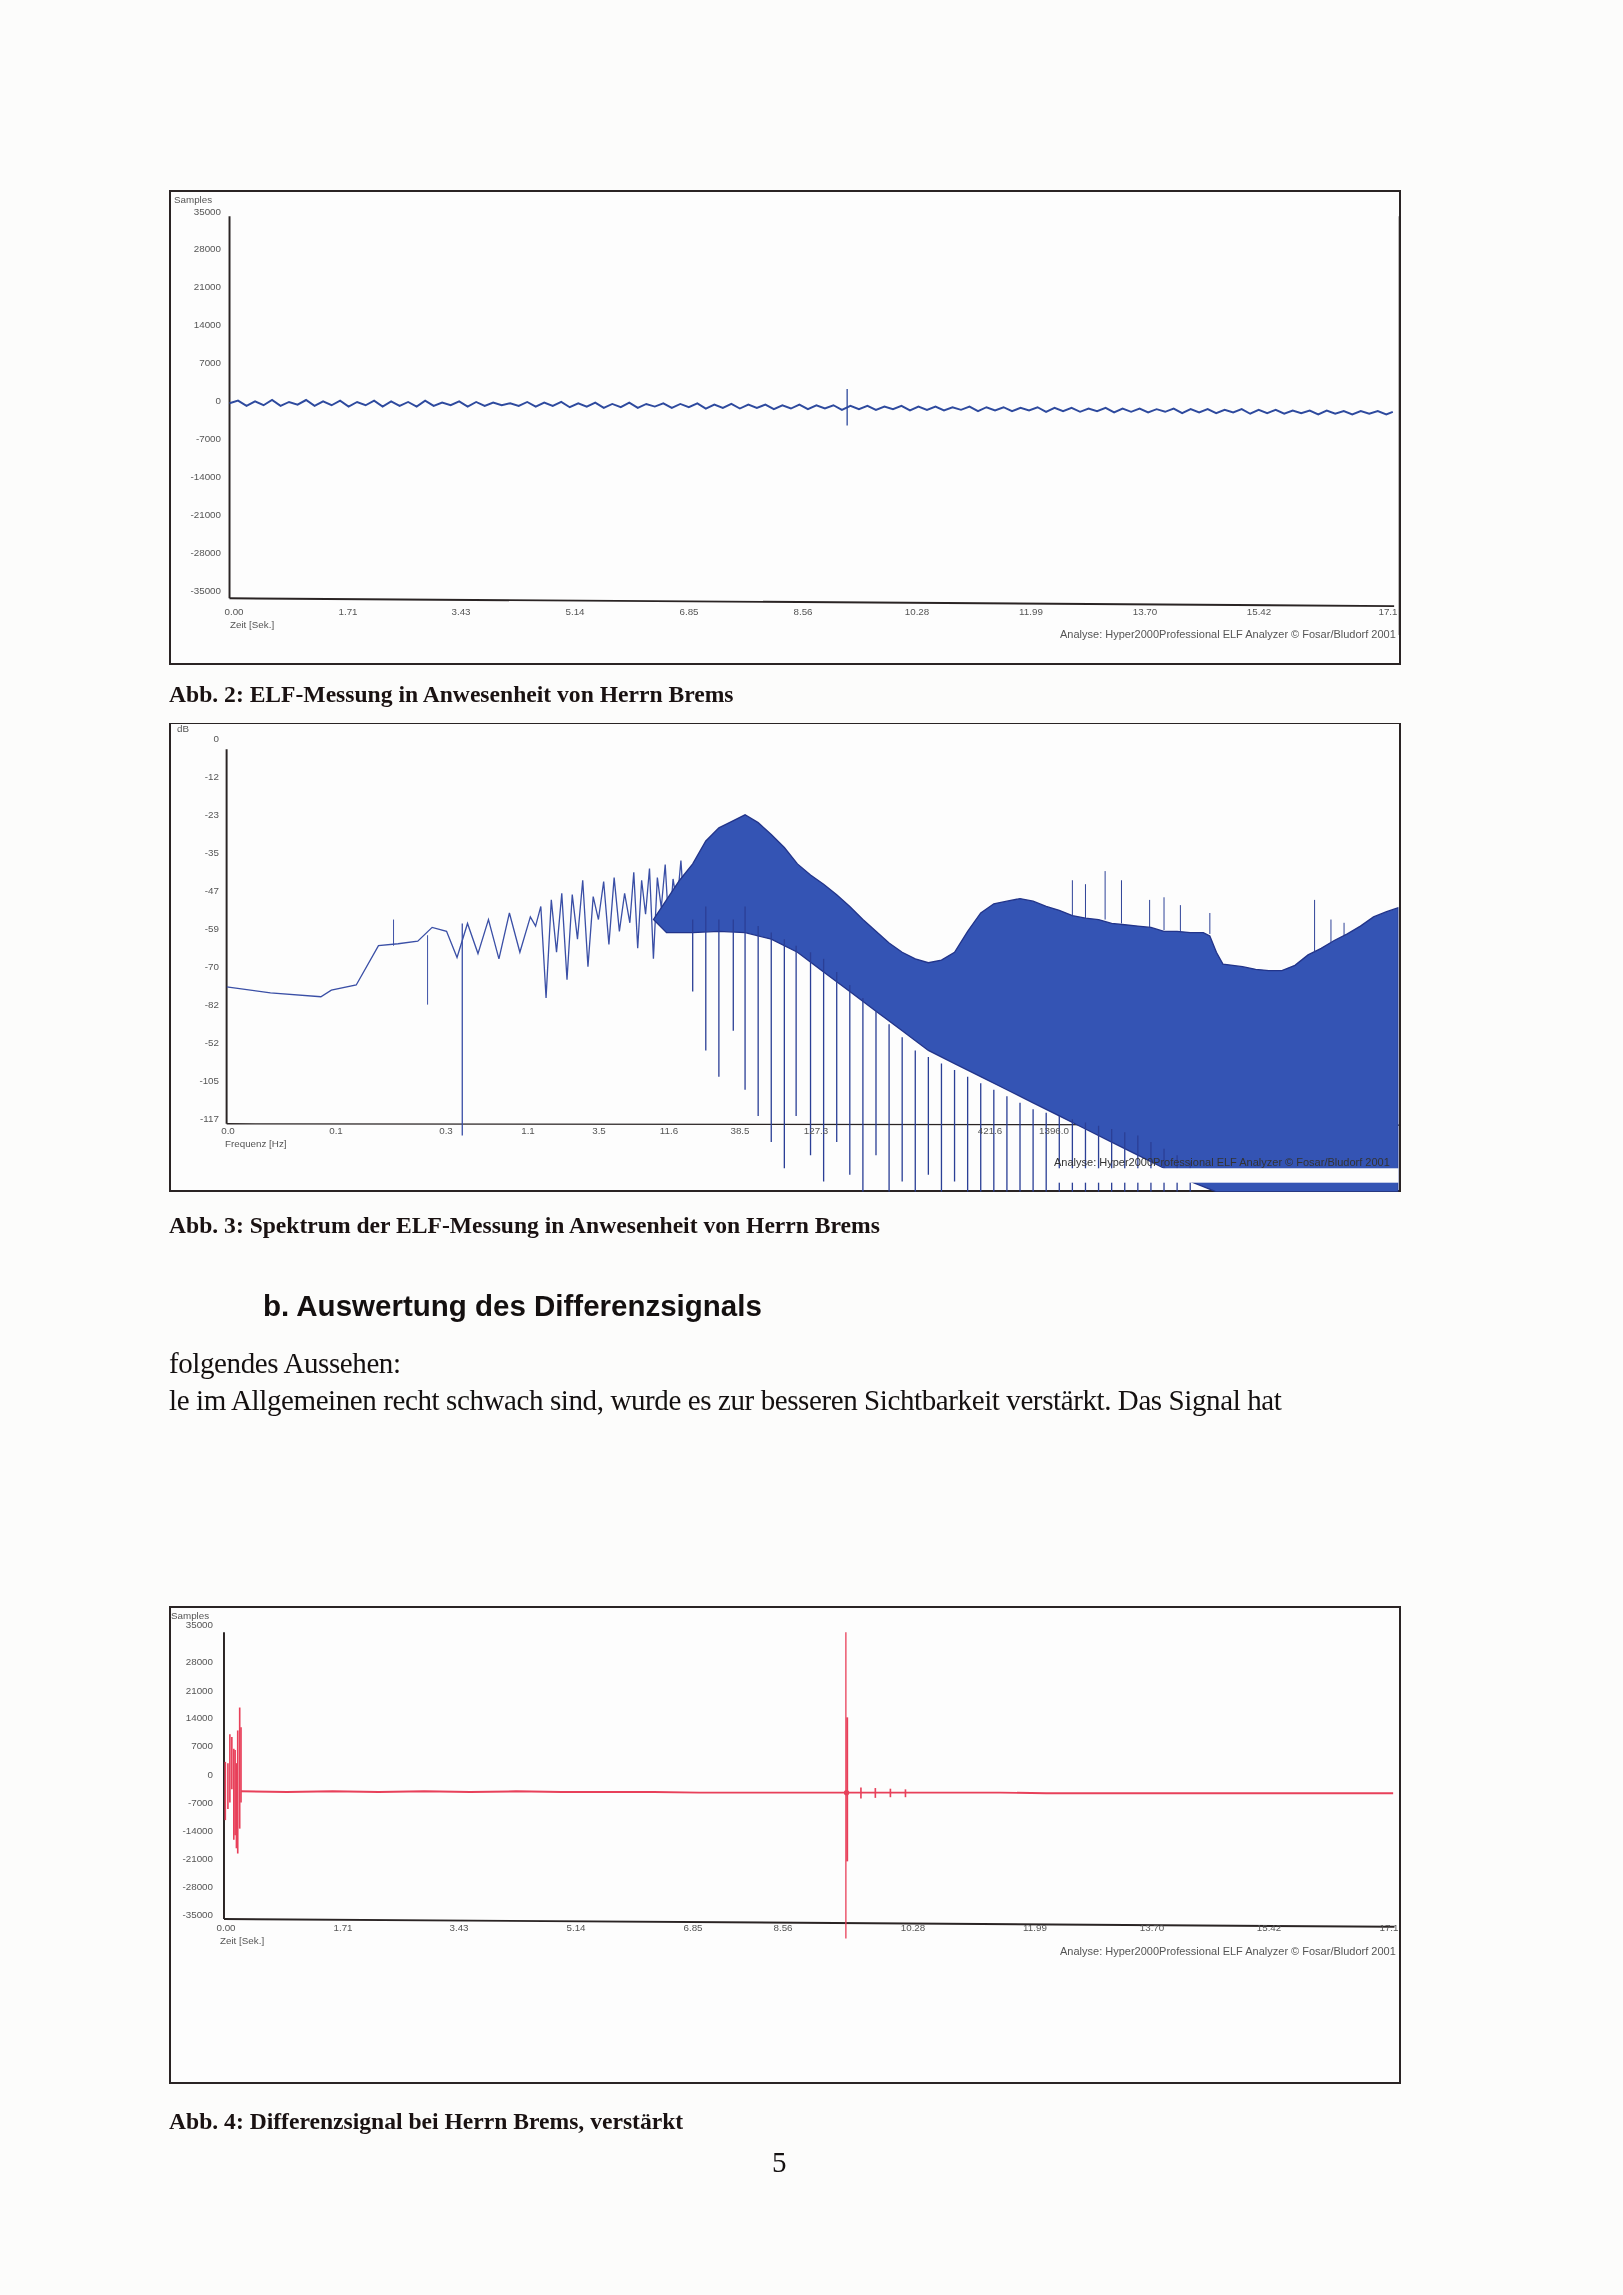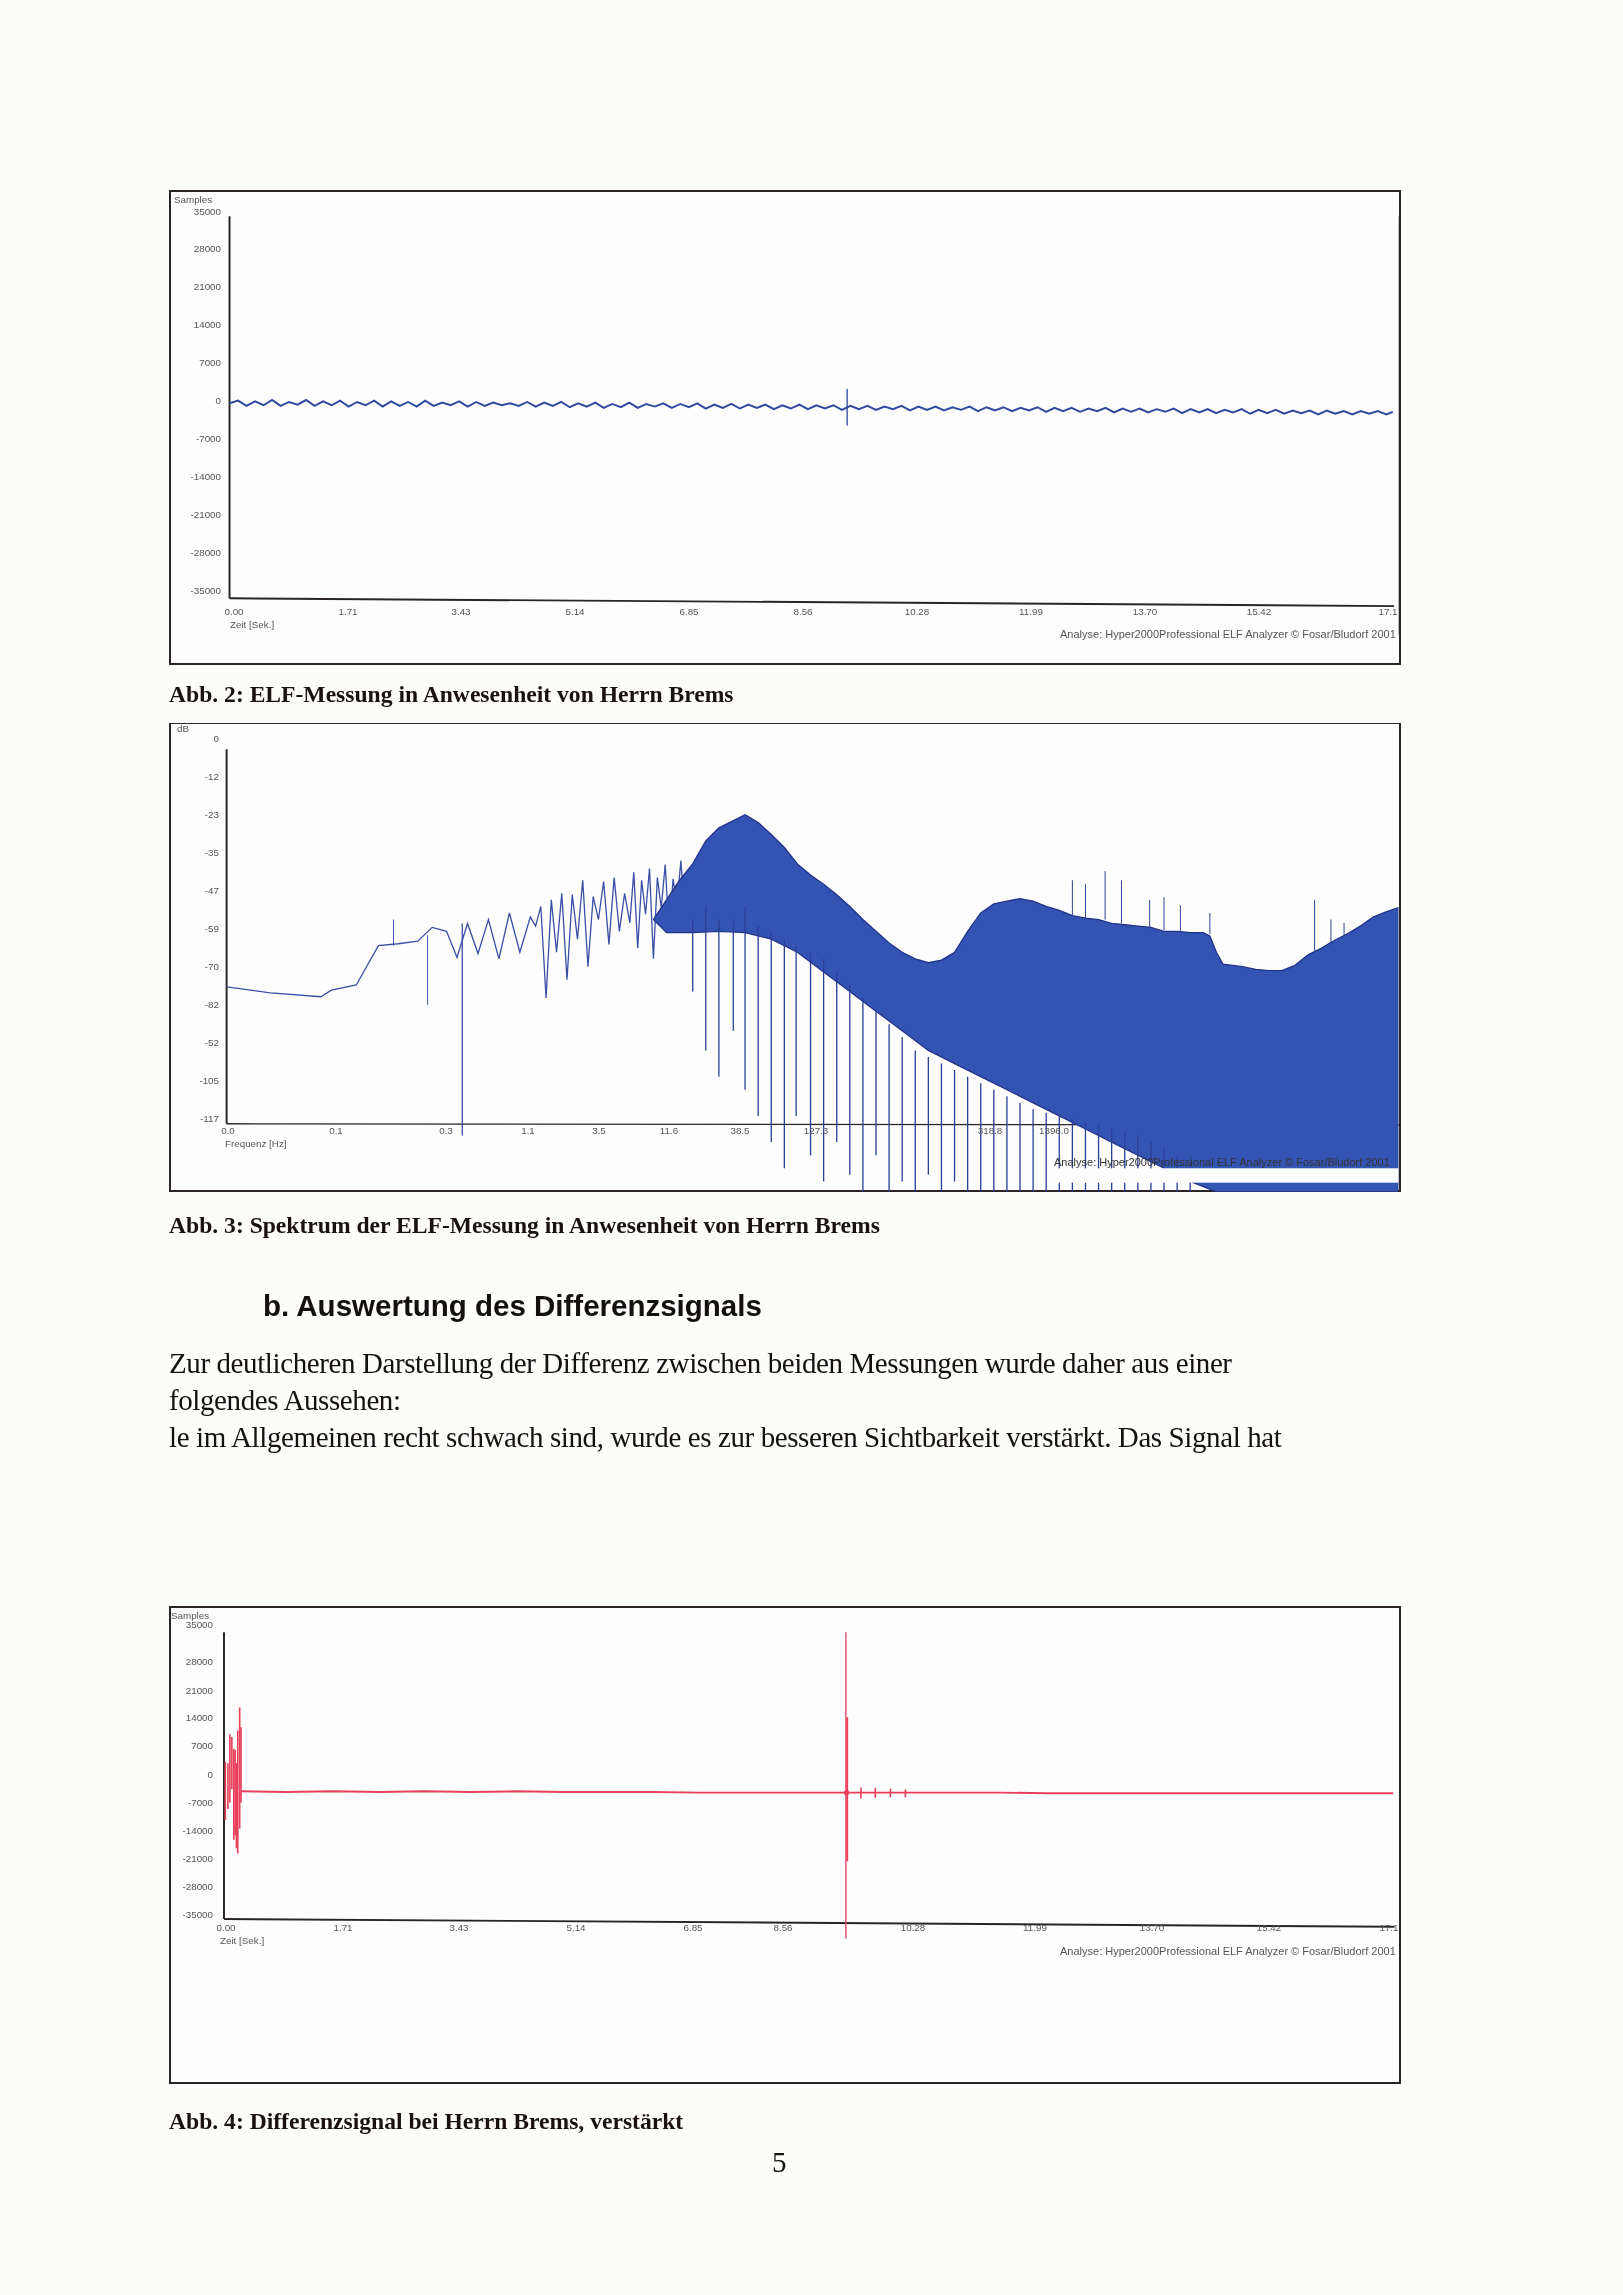--- a/index.html
+++ b/index.html
@@ -179,32 +179,31 @@
 
 <div>
   <div class="xtick" style="left:228px; top:1125px;">0.0</div>
   <div class="xtick" style="left:336px; top:1125px;">0.1</div>
   <div class="xtick" style="left:446px; top:1125px;">0.3</div>
   <div class="xtick" style="left:528px; top:1125px;">1.1</div>
   <div class="xtick" style="left:599px; top:1125px;">3.5</div>
   <div class="xtick" style="left:669px; top:1125px;">11.6</div>
   <div class="xtick" style="left:740px; top:1125px;">38.5</div>
   <div class="xtick" style="left:816px; top:1125px;">127.3</div>
-  <div class="xtick" style="left:990px; top:1125px;">318.8</div>
+  <div class="xtick" style="left:990px; top:1125px;">421.6</div>
   <div class="xtick" style="left:1054px; top:1125px;">1396.0</div>
 </div>
 <div class="axis-label" style="left:225px; top:1138px;">Frequenz [Hz]</div>
 <div class="credit" style="left:1054px; top:1156px; color:#333;">Analyse: Hyper2000Professional ELF Analyzer © Fosar/Bludorf 2001</div>
 
 <div class="caption" style="top:1212px;">Abb. 3: Spektrum der ELF-Messung in Anwesenheit von Herrn Brems</div>
 
 <div class="section-heading">b.  Auswertung des Differenzsignals</div>
 
 <div class="body-text">
-  <span class="line">Zur deutlicheren Darstellung der Differenz zwischen beiden Messungen wurde daher aus einer</span>
   <span class="line">folgendes Aussehen:</span>
   <span class="line">le im Allgemeinen recht schwach sind, wurde es zur besseren Sichtbarkeit verstärkt. Das Signal hat</span>
 </div>
 
 <div class="frame" style="left:169px; top:1606px; width:1232px; height:478px;"></div>
 <div class="axis-label" style="left:171px; top:1610px;">Samples</div>
 
 <div>
   <div class="ytick" style="left:161px; top:1619px;">35000</div>
   <div class="ytick" style="left:161px; top:1656px;">28000</div>

